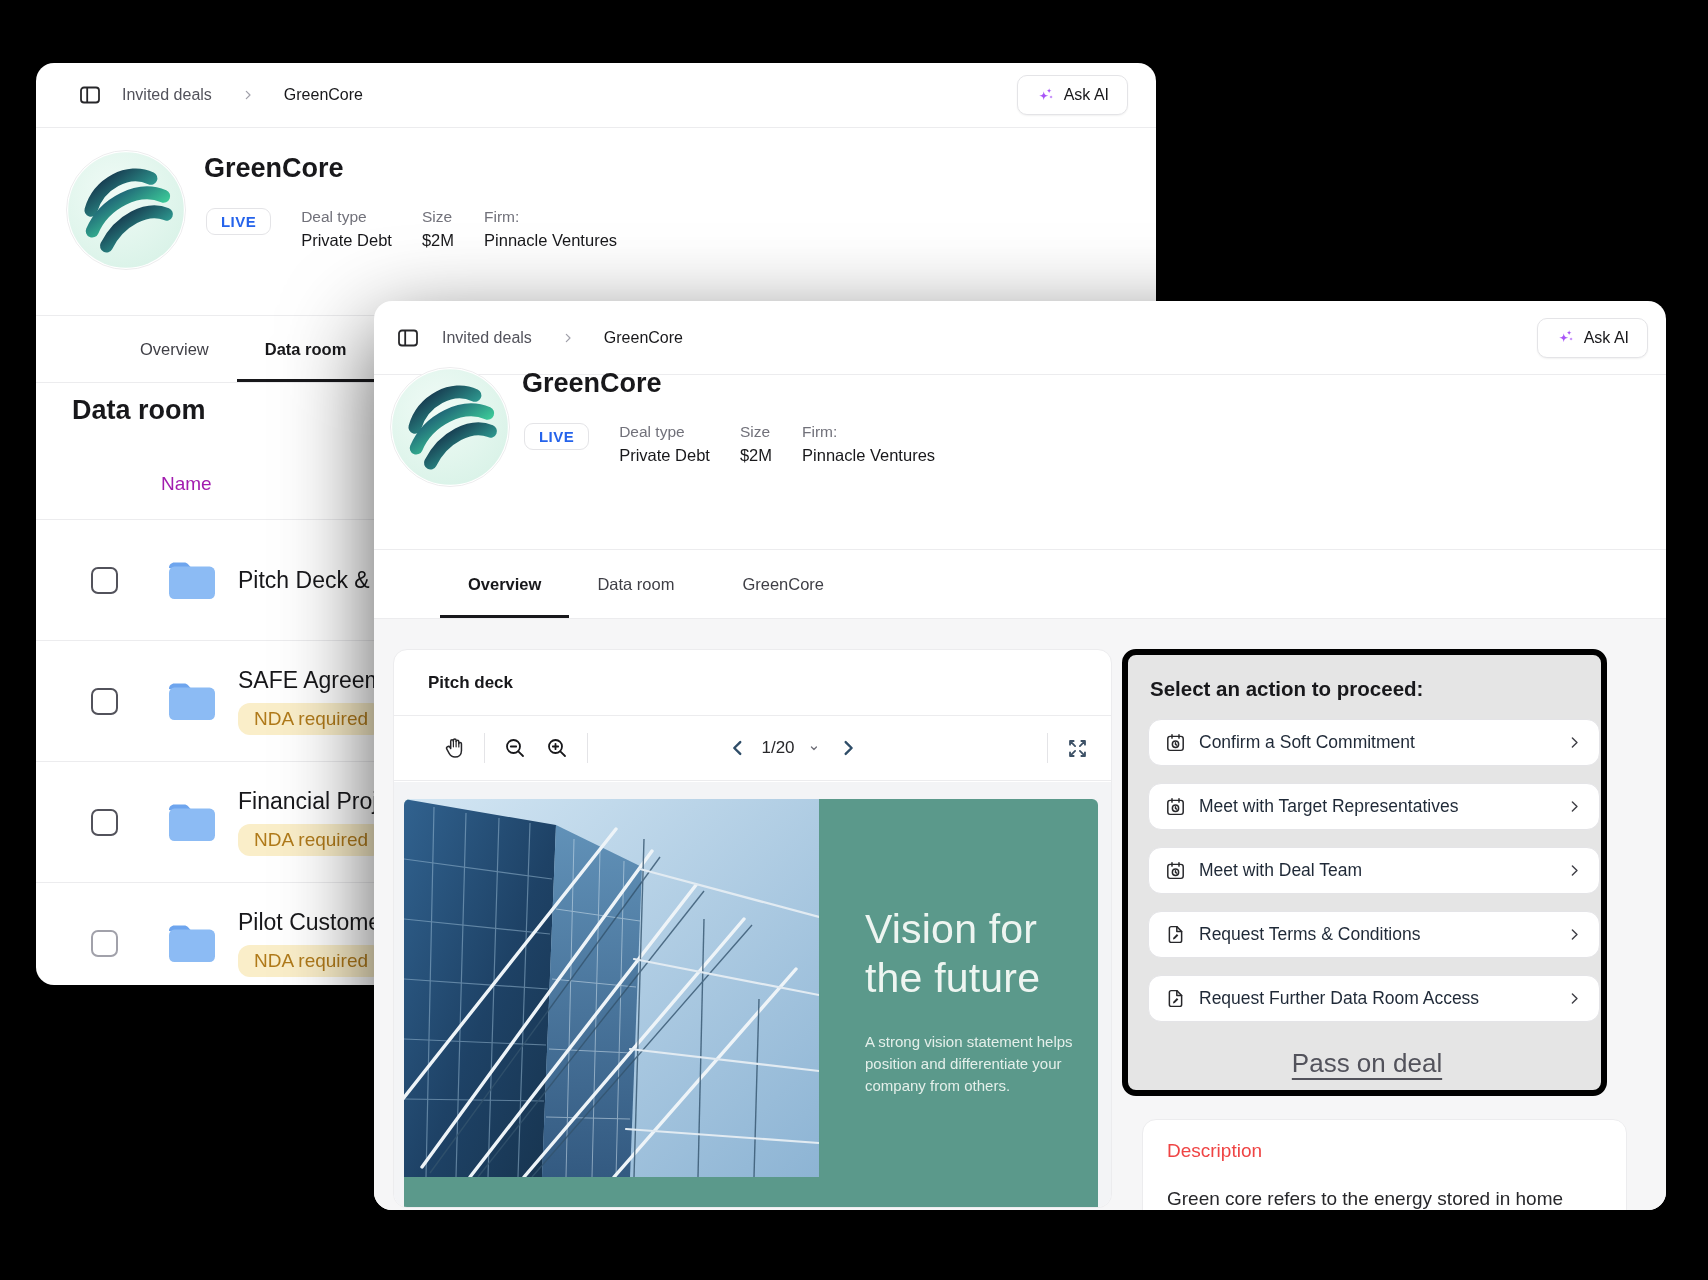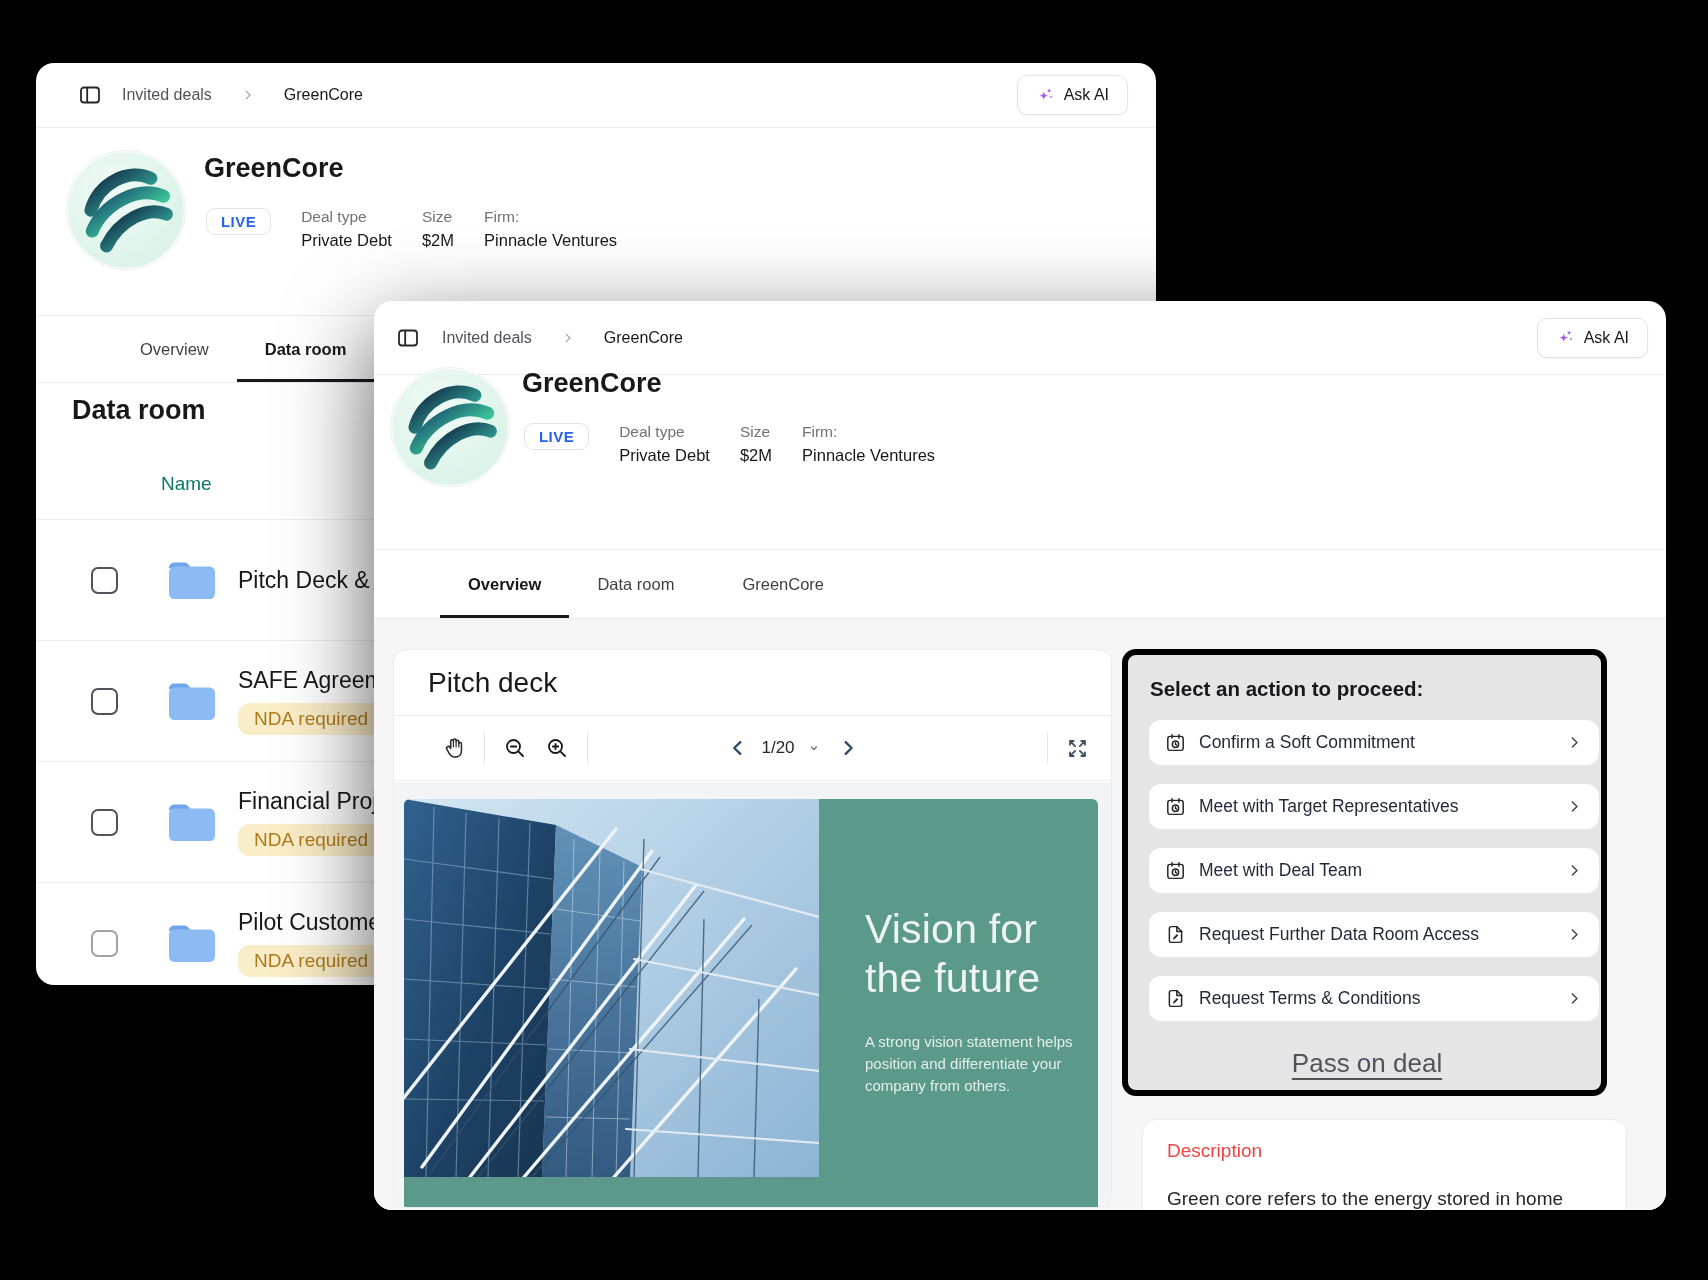--- a/index.html
+++ b/index.html
@@ -33,21 +33,21 @@
   .tab.active { font-weight:700; color:#18181b; box-shadow:inset 0 -3px 0 0 #18181b; }
 
   
   .bw-h { height:65px; padding:0 28px 0 42px; }
   .bw-h .crumbs { margin-left:20px; }
   .bw-avatar { left:30px; top:87px; width:120px; height:120px; }
   .bw-title { left:168px; top:90px; }
   .bw-meta { left:170px; top:145px; }
   .bw-tabs { top:252px; height:68px; padding-left:76px; }
   .bw-drhead { position:absolute; top:332px; left:36px; font-size:27px; font-weight:700; color:#18181b; }
-  .bw-colname { position:absolute; top:410px; left:125px; font-size:19px; font-weight:500; color:#0f766e; }
+  .bw-colname { position:absolute; top:410px; left:125px; font-size:19px; font-weight:500; color:#a21caf; }
   .bw-rows { position:absolute; top:456px; left:0; right:0; }
   .drow { height:121px; border-top:1px solid #ececee; display:flex; align-items:center; padding-left:55px; }
   .cb { width:27px; height:27px; border:2px solid #52525b; border-radius:7px; background:#fff; flex:none; cursor:pointer; }
   .cb.muted { border-color:#a1a1aa; }
   .drow .folder { margin-left:48px; flex:none; }
   .rowtxt { margin-left:20px; display:flex; flex-direction:column; }
   .rname { font-size:23px; font-weight:500; color:#18181b; white-space:nowrap; }
   .nda { margin-top:9px; align-self:flex-start; background:#faeec9; color:#b07a1a;
          font-size:19px; padding:5px 16px; border-radius:12px; white-space:nowrap; }
 
@@ -56,21 +56,21 @@
   .fw-h .crumbs { margin-left:22px; }
   .fw-avatar { left:16px; top:66px; width:120px; height:120px; }
   .fw-title { left:148px; top:67px; }
   .fw-meta { left:150px; top:122px; }
   .fw-tabs { top:248px; height:70px; padding-left:66px; }
   .fw-content { position:absolute; top:318px; left:0; right:0; bottom:0; background:#f6f6f7; }
 
   .pcard { position:absolute; left:19px; top:30px; width:719px; height:559px; background:#fff;
            border:1px solid #ececee; border-radius:14px; overflow:hidden; }
   .pcard-title { height:66px; display:flex; align-items:center; padding-left:34px;
-                 font-size:28px; font-weight:400; color:#18181b; border-bottom:1px solid #ececee; }
+                 font-size:17px; font-weight:700; color:#18181b; border-bottom:1px solid #ececee; }
   .ptoolbar { position:relative; height:65px; border-bottom:1px solid #ececee; display:flex; align-items:center; padding:0 22px; }
   .tb-div { width:1px; height:30px; background:#e4e4e7; margin:0 18px; flex:none; }
   .tbtn { display:flex; align-items:center; justify-content:center; cursor:pointer; background:none; border:none; }
   .pager { position:absolute; left:calc(50% + 40px); transform:translateX(-50%);
            display:flex; align-items:center; gap:13px; }
   .pnum { font-size:17px; color:#27272a; }
   .tb-right { margin-left:auto; display:flex; align-items:center; }
   .pstage { position:absolute; top:132px; left:0; right:0; bottom:0; background:#f3f4f6; }
   .slide { position:absolute; left:10px; top:17px; width:694px; height:416px; border-radius:6px;
            overflow:hidden; display:flex; background:#5b998b; }
@@ -460,30 +460,30 @@
             </svg>
           <span class="al">Meet with Deal Team</span>
           <svg class="chev" width="17" height="17">
               <use href="#i-chev"></use>
             </svg>
         </button>
         <button class="abtn">
           <svg width="21" height="21">
               <use href="#i-doc"></use>
             </svg>
-          <span class="al">Request Further Data Room Access</span>
+          <span class="al">Request Terms &amp; Conditions</span>
           <svg class="chev" width="17" height="17">
               <use href="#i-chev"></use>
             </svg>
         </button>
         <button class="abtn">
           <svg width="21" height="21">
               <use href="#i-doc"></use>
             </svg>
-          <span class="al">Request Terms &amp; Conditions</span>
+          <span class="al">Request Further Data Room Access</span>
           <svg class="chev" width="17" height="17">
               <use href="#i-chev"></use>
             </svg>
         </button>
         <button class="pass">Pass on deal</button>
       </div>
 
       <div class="dcard">
         <div class="dhead">Description</div>
         <p class="dbody">

